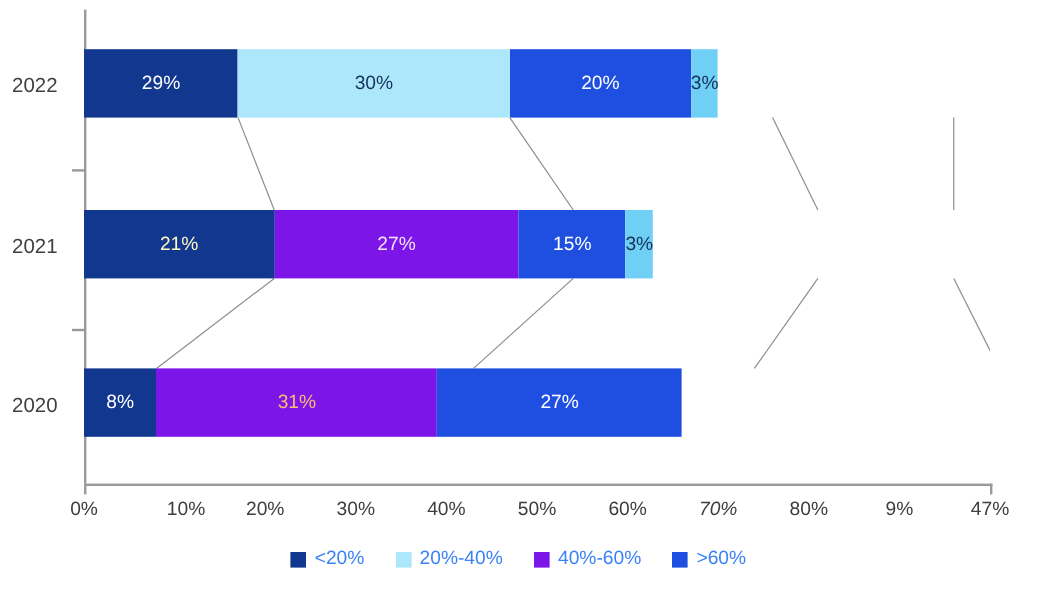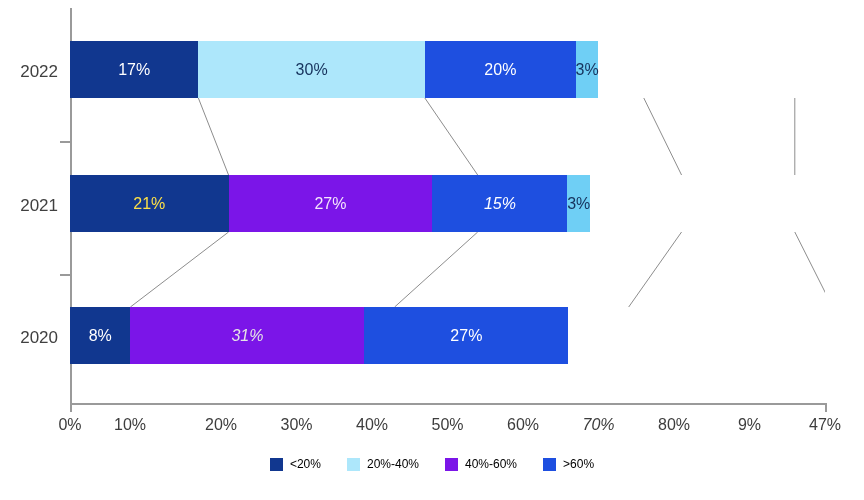--- a/index.html
+++ b/index.html
@@ -75,21 +75,21 @@
     white-space: nowrap;
     overflow: visible;
   }
   .seg-label { position: relative; z-index: 3; }
 
   
   .cat-label {
     position: absolute;
     left: 0;
     width: 58px;
-    text-align: right;
+    text-align: center;
     font-size: 17px;
     color: #404040;
   }
 
   
   .connectors {
     position: absolute;
     left: 70px;
     top: 8px;
     width: 755px;
@@ -129,22 +129,22 @@
     display: flex;
     align-items: center;
     gap: 7px;
   }
   .legend-swatch {
     width: 13px;
     height: 13px;
     flex: 0 0 13px;
   }
   .legend-text {
-    font-size: 12px;
-    color: #000000;
+    font-size: 16px;
+    color: #3b82f6;
     white-space: nowrap;
   }
 </style>
 </head>
 <body>
 
 <div id="chart-root">
 
   <div class="axis-y-line"></div>
   <div class="axis-x-line"></div>
@@ -164,62 +164,62 @@
       <line x1="724.8" y1="224" x2="762.55" y2="299" stroke="#8d8d8d" stroke-width="1"></line>
     </svg>
 
   <div class="cat-label" id="cat-0" style="top:62px">2022</div>
   <div class="cat-label" id="cat-1" style="top:196px">2021</div>
   <div class="cat-label" id="cat-2" style="top:328px">2020</div>
 
   <div class="plot" id="plot-area">
     <div class="bar-row" id="row-0" style="top:33px">
         <div class="seg" style="width: 128.35px; background: rgb(17, 55, 143);">
-          <span class="seg-label" style="color: rgb(255, 255, 255);">17%</span>
+          <span class="seg-label" style="color: rgb(255, 255, 255);">29%</span>
         </div>
         <div class="seg" style="width: 226.5px; background: rgb(173, 231, 251);">
           <span class="seg-label" style="color: rgb(22, 50, 92);">30%</span>
         </div>
         <div class="seg" style="width: 151px; background: rgb(30, 79, 224);">
           <span class="seg-label" style="color: rgb(255, 255, 255);">20%</span>
         </div>
         <div class="seg" style="width: 22.65px; background: rgb(111, 207, 245);">
           <span class="seg-label" style="color: rgb(22, 50, 92);">3%</span>
         </div>
       </div>
     <div class="bar-row" id="row-1" style="top:167px">
         <div class="seg" style="width: 158.55px; background: rgb(17, 55, 143);">
-          <span class="seg-label" style="color: #fde047;">21%</span>
+          <span class="seg-label" style="color: #fef9c3;">21%</span>
         </div>
         <div class="seg" style="width: 203.85px; background: rgb(123, 21, 232);">
           <span class="seg-label" style="color: rgb(243, 228, 251);">27%</span>
         </div>
-        <div class="seg" style="width: 135px; background: rgb(30, 79, 224); font-style: italic;">
+        <div class="seg" style="width: 89px; background: rgb(30, 79, 224);">
           <span class="seg-label" style="color: rgb(255, 255, 255);">15%</span>
         </div>
         <div class="seg" style="width: 22.65px; background: rgb(111, 207, 245);">
           <span class="seg-label" style="color: rgb(22, 50, 92);">3%</span>
         </div>
       </div>
     <div class="bar-row" id="row-2" style="top:299px">
         <div class="seg" style="width: 60.4px; background: rgb(17, 55, 143);">
           <span class="seg-label" style="color: rgb(255, 255, 255);">8%</span>
         </div>
         <div class="seg" style="width: 234.05px; background: rgb(123, 21, 232);">
-          <span class="seg-label" style="color: #e5e5e5; font-style: italic;">31%</span>
+          <span class="seg-label" style="color: #fdba74;">31%</span>
         </div>
         <div class="seg" style="width: 203.85px; background: rgb(30, 79, 224);">
           <span class="seg-label" style="color: rgb(255, 255, 255);">27%</span>
         </div>
       </div>
   </div>
 
   <div class="x-labels" id="x-labels">
       <div class="x-label" style="left: 0px;">0%</div>
-      <div class="x-label" style="left: 60px;">10%</div>
+      <div class="x-label" style="left: 85px;">10%</div>
       <div class="x-label" style="left: 151px;">20%</div>
       <div class="x-label" style="left: 226.5px;">30%</div>
       <div class="x-label" style="left: 302px;">40%</div>
       <div class="x-label" style="left: 377.5px;">50%</div>
       <div class="x-label" style="left: 453px;">60%</div>
       <div class="x-label" style="left: 528.5px; font-style: italic;">70%</div>
       <div class="x-label" style="left: 604px;">80%</div>
       <div class="x-label" style="left: 679.5px;">9%</div>
       <div class="x-label" style="left: 755px;">47%</div>
     </div>

